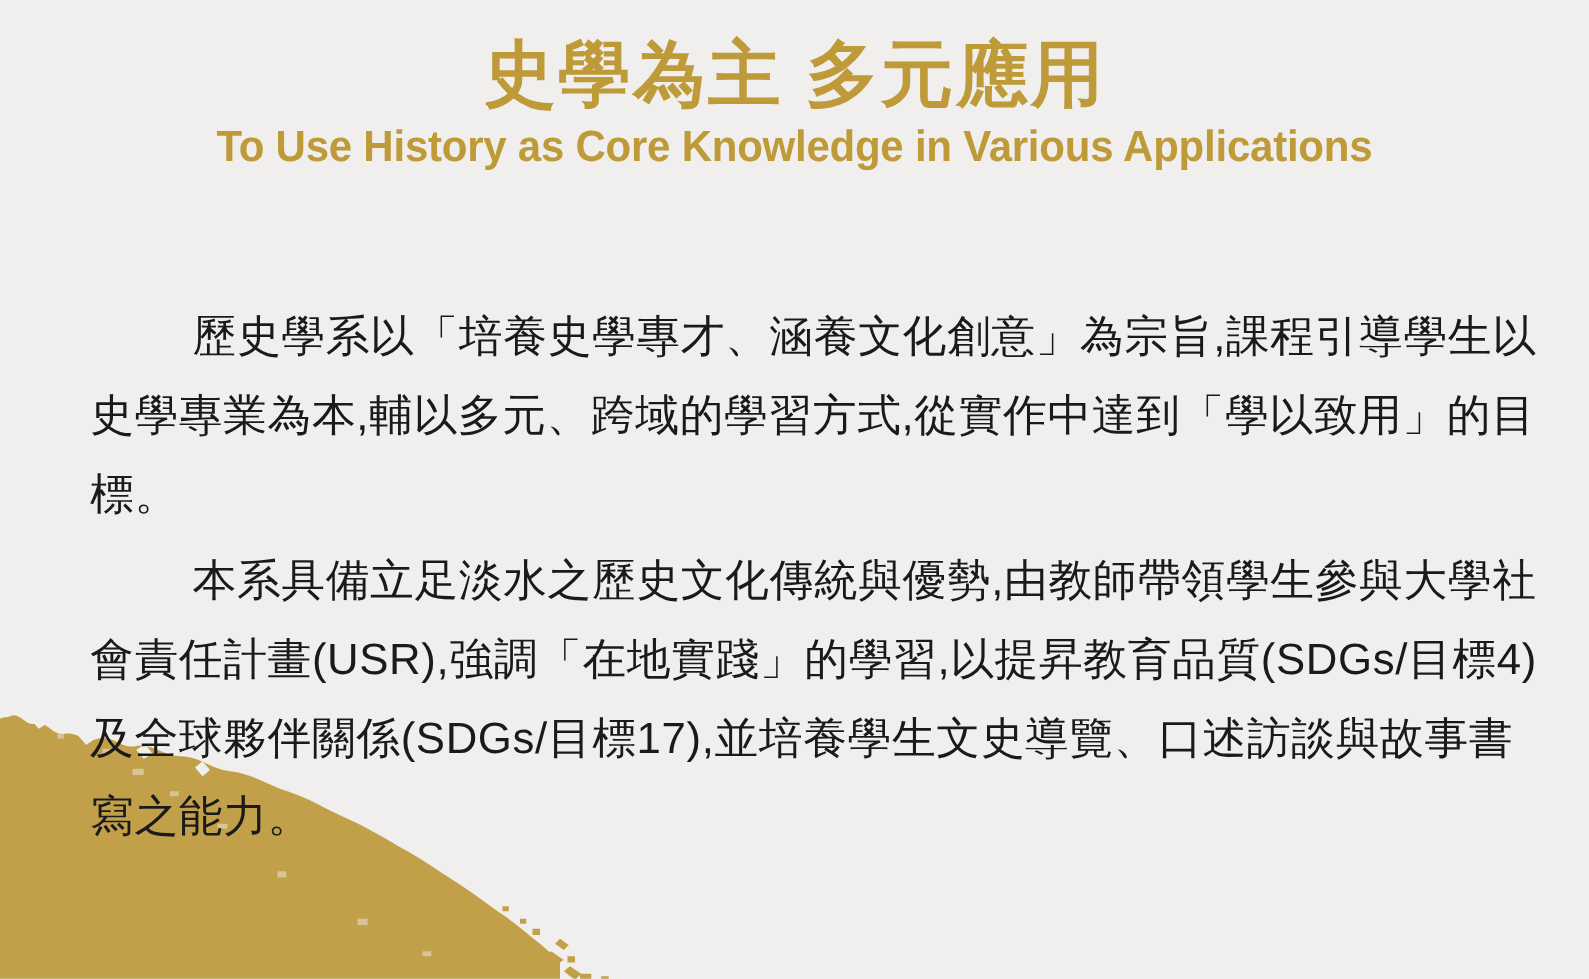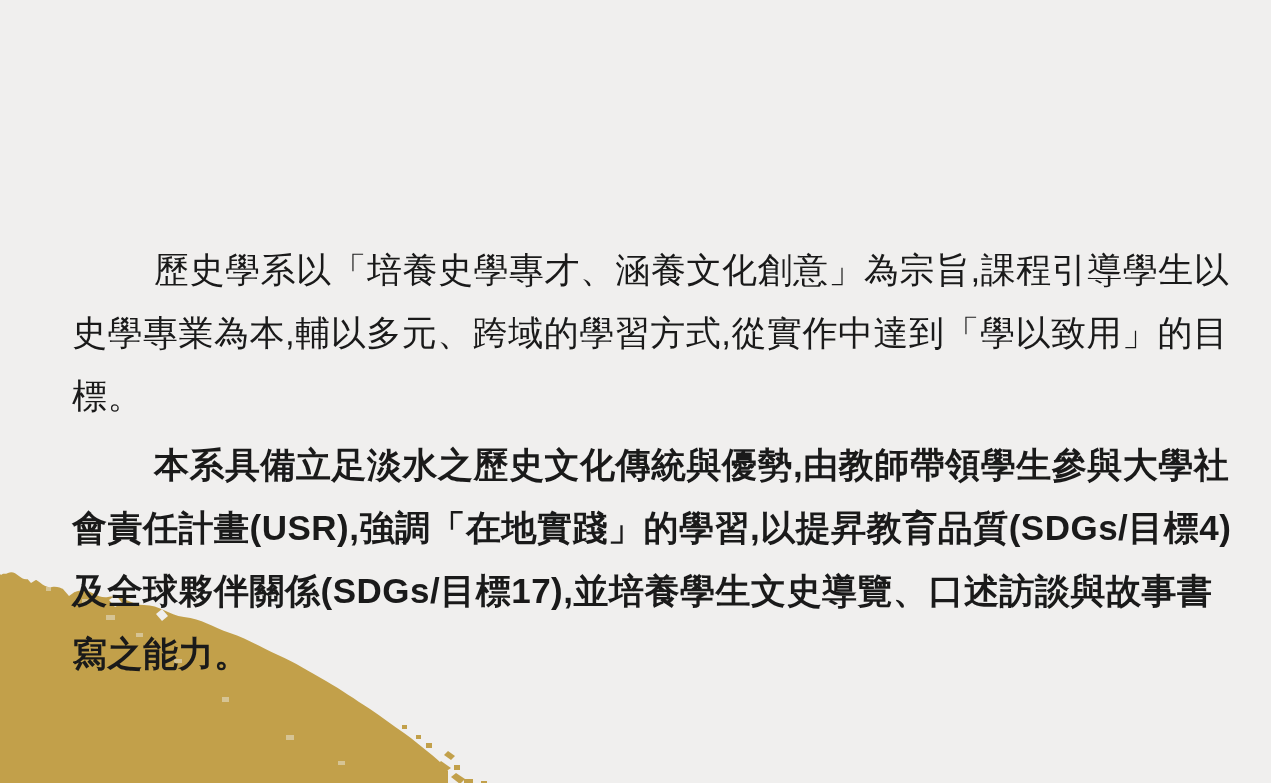--- a/index.html
+++ b/index.html
@@ -75,21 +75,20 @@
     color: #1a1a1a;
     font-size: 35px;
     line-height: 63px;
     letter-spacing: 0.5px;
     text-align: left;
     text-indent: 82px;
     white-space: normal;
   }
   .para + .para {
     margin-top: 6px;
-    font-weight: bold;
   }
 </style>
 </head>
 <body>
 
 <div class="slide">
 
   <svg class="brush-deco" viewBox="0 0 560 260" preserveAspectRatio="none" aria-hidden="true">
     <path fill="#c2a04a" d="
       M0,42
@@ -136,19 +135,23 @@
 
     <g fill="#f0efee">
       <path d="M16,30 l8,10 -9,6 -8,-9 z"></path>
       <path d="M46,40 l7,9 -8,5 -7,-8 z"></path>
       <path d="M84,54 l6,8 -7,5 -6,-7 z"></path>
       <path d="M130,66 l6,8 -7,4 -6,-7 z"></path>
       <path d="M176,80 l6,7 -6,5 -6,-7 z"></path>
     </g>
   </svg>
 
+  <div class="title-block">
+    <h1 class="title-cn">史學為主 多元應用</h1>
+    <h2 class="title-en">To Use History as Core Knowledge in Various Applications</h2>
+  </div>
 
   <div class="body-block">
     <p class="para">歷史學系以「培養史學專才、涵養文化創意」為宗旨,課程引導學生以史學專業為本,輔以多元、跨域的學習方式,從實作中達到「學以致用」的目標。</p>
     <p class="para">本系具備立足淡水之歷史文化傳統與優勢,由教師帶領學生參與大學社會責任計畫(USR),強調「在地實踐」的學習,以提昇教育品質(SDGs/目標4)及全球夥伴關係(SDGs/目標17),並培養學生文史導覽、口述訪談與故事書寫之能力。</p>
   </div>
 
 </div>
 
 </body></html>

